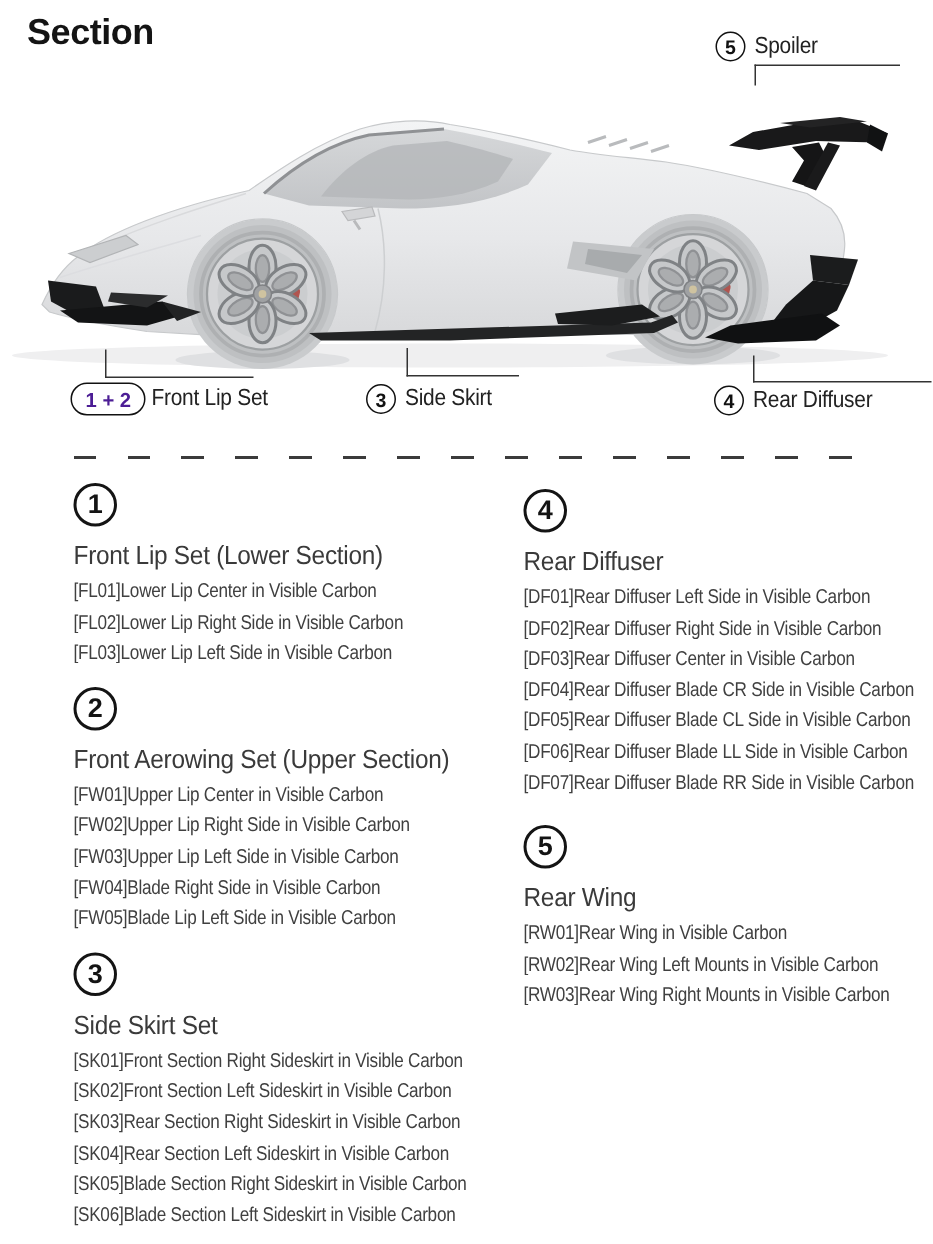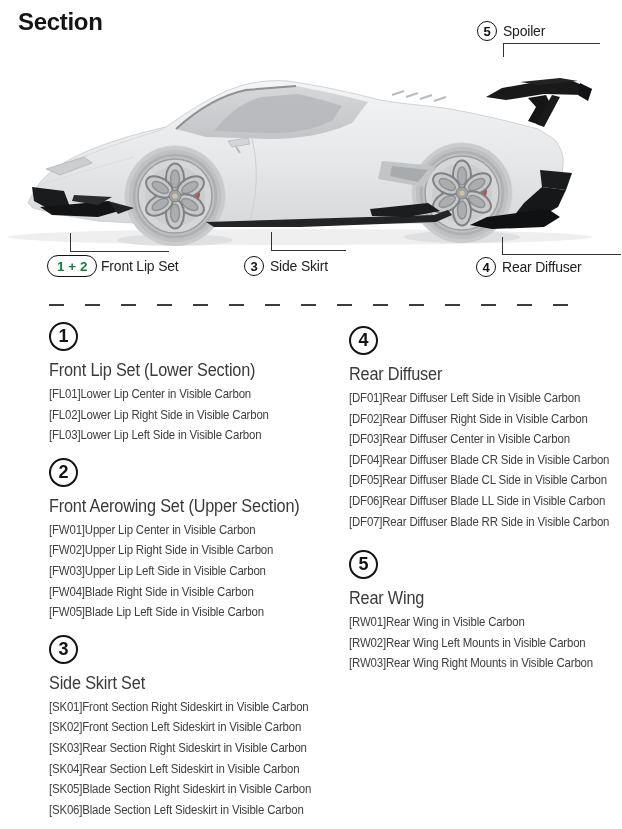--- a/index.html
+++ b/index.html
@@ -9,21 +9,21 @@
         color:#141414;letter-spacing:-0.3px;}
   
   .car-svg{position:absolute;left:0;top:45px;}
   .callout{position:absolute;display:flex;align-items:center;gap:6px;color:#222;
         font-size:15.5px;white-space:nowrap;}
   .callout .clabel{transform:scaleX(.9);transform-origin:0 50%;letter-spacing:-0.2px;}
   .cnum{box-sizing:border-box;width:20px;height:20px;border:1.7px solid #111;border-radius:50%;
         display:flex;align-items:center;justify-content:center;font-size:13px;font-weight:700;
         color:#111;flex:0 0 auto;}
   .badge{box-sizing:border-box;height:22px;padding:0 9px;border:1.7px solid #111;border-radius:11px;
-        display:flex;align-items:center;justify-content:center;font-size:13.5px;font-weight:700;color:#15803d;}
+        display:flex;align-items:center;justify-content:center;font-size:13.5px;font-weight:700;color:#4c1d95;}
   .bracket-down{position:absolute;border-top:1.5px solid #333;border-left:1.5px solid #333;}
   .bracket-up{position:absolute;border-bottom:1.5px solid #333;border-left:1.5px solid #333;}
   .dashed-divider{position:absolute;left:49px;top:304px;width:529px;height:2px;
         background:repeating-linear-gradient(90deg,#3b3b3b 0 15px,transparent 15px 36px);}
   
   .col{position:absolute;width:300px;}
   .col-left{left:49px;top:322px;}
   .col-right{left:349px;top:326px;width:273px;}
   .part-section + .part-section{margin-top:12px;}
   .col-right .part-section + .part-section{margin-top:18px;}

